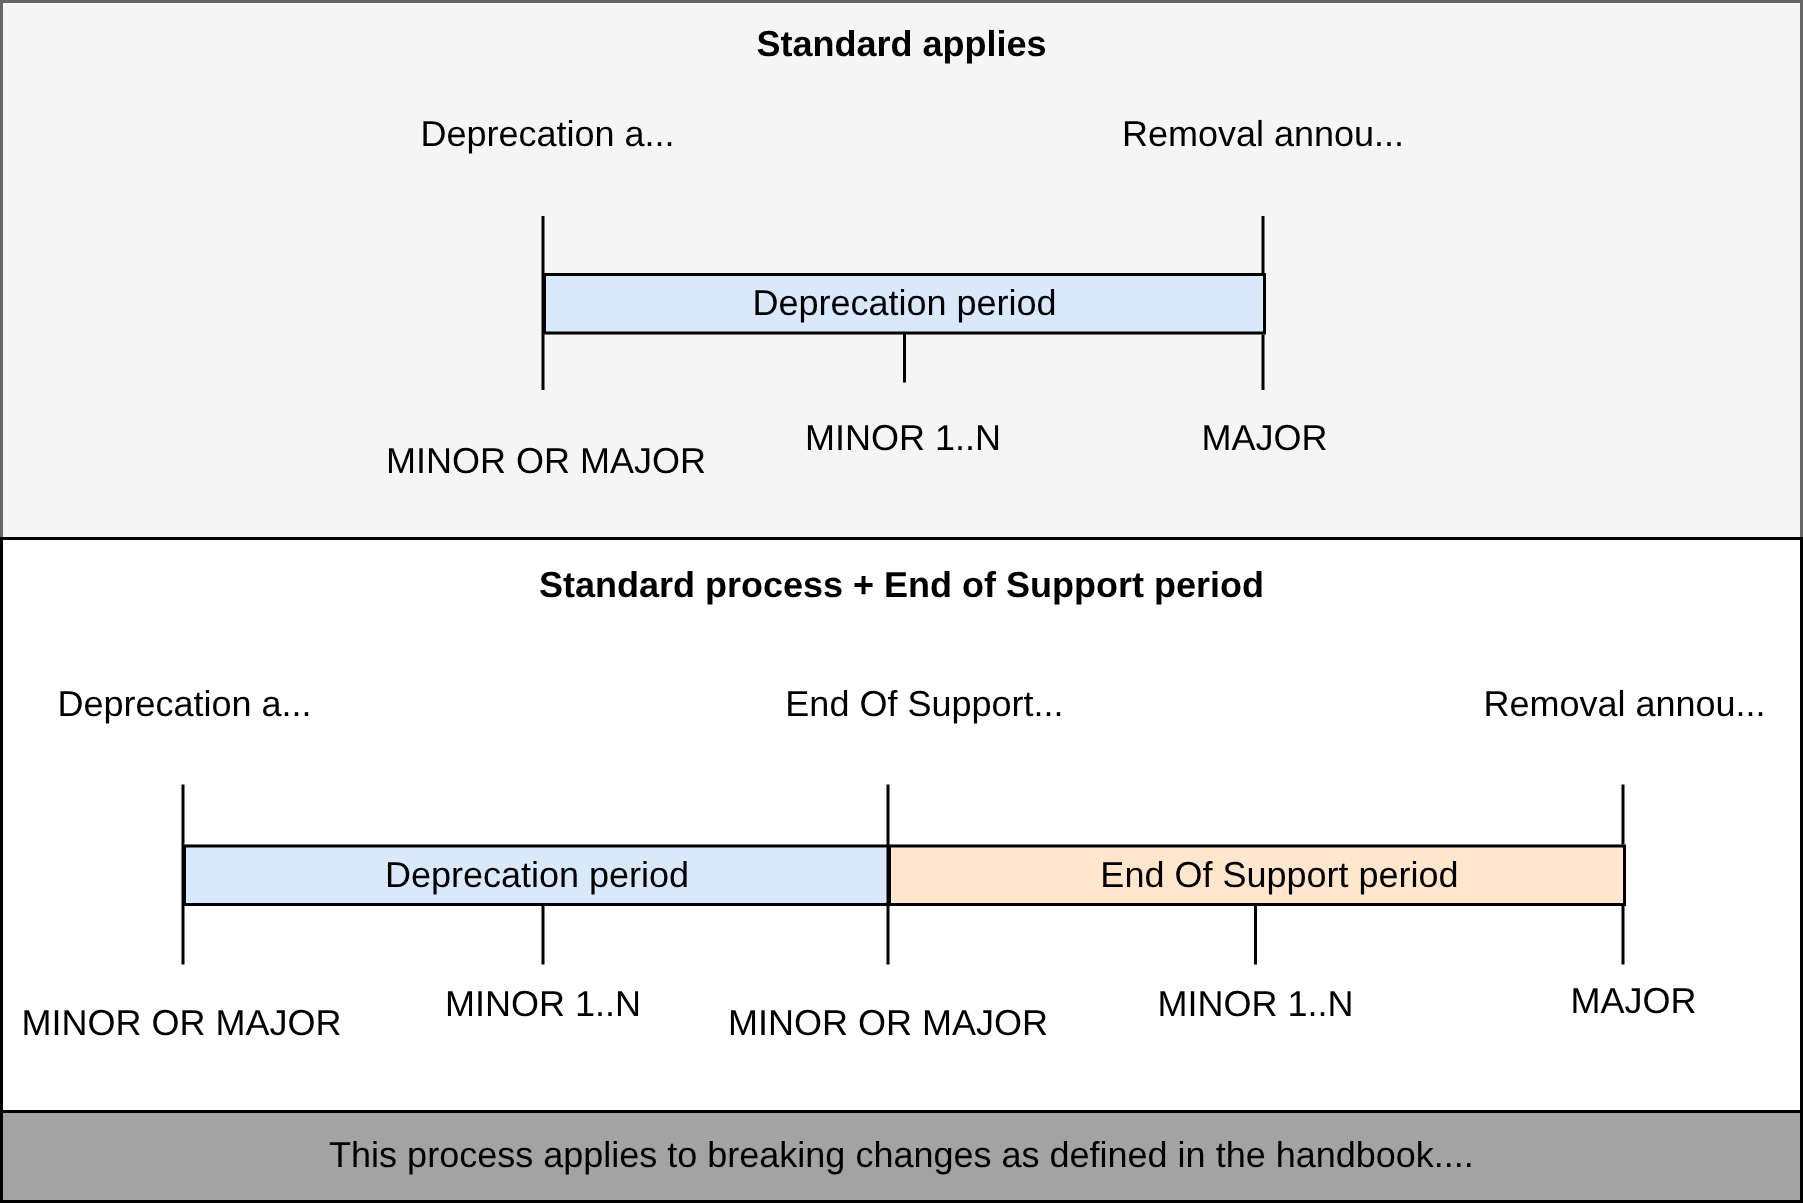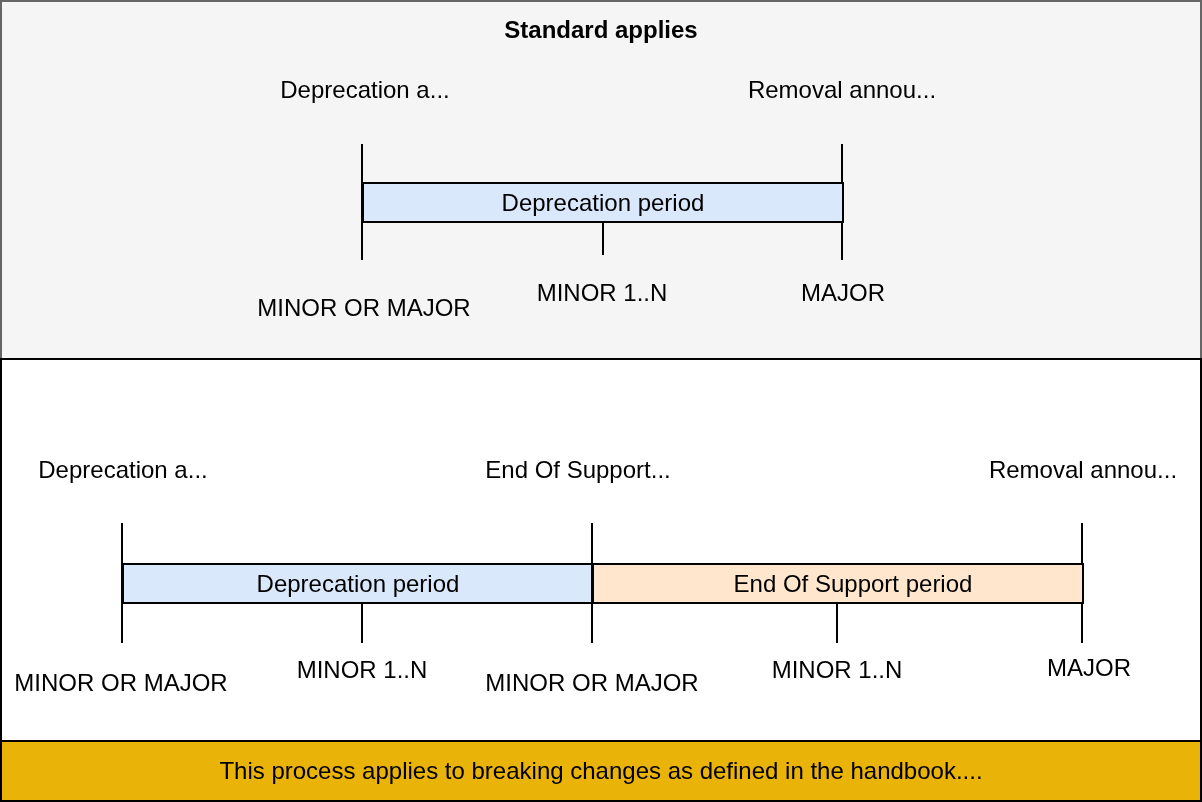--- a/index.html
+++ b/index.html
@@ -30,21 +30,21 @@
   }
   #panel-eos {
     top: 358px;
     height: 384px;
     background: #ffffff;
     border: 2px solid var(--stroke, #000000);
   }
   #footer {
     top: 740px;
     height: 62px;
-    background: #eab308;
+    background: #a3a3a3;
     border: 2px solid var(--stroke, #000000);
     display: flex;
     align-items: center;
     justify-content: center;
   }
   .txt {
     position: absolute;
     font-size: 24px;
     line-height: 24px;
     white-space: nowrap;
@@ -102,23 +102,24 @@
     <div class="period-bar bar-blue" style="left:360px; top:180px; width:482px; height:41px;">Deprecation period</div>
 
     <div class="vline" style="left:600px; top:220px; height:33px;"></div>
 
     <div class="txt lbl" style="left:242px; top:294px;">MINOR OR MAJOR</div>
     <div class="txt lbl" style="left:480px; top:279px;">MINOR 1..N</div>
     <div class="txt lbl" style="left:721px; top:279px;">MAJOR</div>
   </div>
 
   <div id="panel-eos" class="panel">
+    <div class="panel-title" style="top:19px;">Standard process + End of Support period</div>
 
     <div class="txt lbl" style="left:1px; top:98px;">Deprecation a...</div>
-    <div class="txt lbl" style="left:456px; top:98px;">End Of Support...</div>
+    <div class="txt lbl" style="left:467px; top:98px;text-align:right;">End Of Support...</div>
     <div class="txt lbl" style="left:961px; top:98px;">Removal annou...</div>
 
     <div class="vline" style="left:119px; top:163px; height:120px;"></div>
     <div class="vline" style="left:1079px; top:163px; height:120px;"></div>
 
     <div class="period-bar bar-blue" style="left:120px; top:203px; width:472px; height:41px;">Deprecation period</div>
     <div class="period-bar bar-orange" style="left:590px; top:203px; width:492px; height:41px;padding-left:30px;">End Of Support period</div>
 
     <div class="vline" style="left:589px; top:163px; height:120px;"></div>
     <div class="vline" style="left:359px; top:243px; height:40px;"></div>

